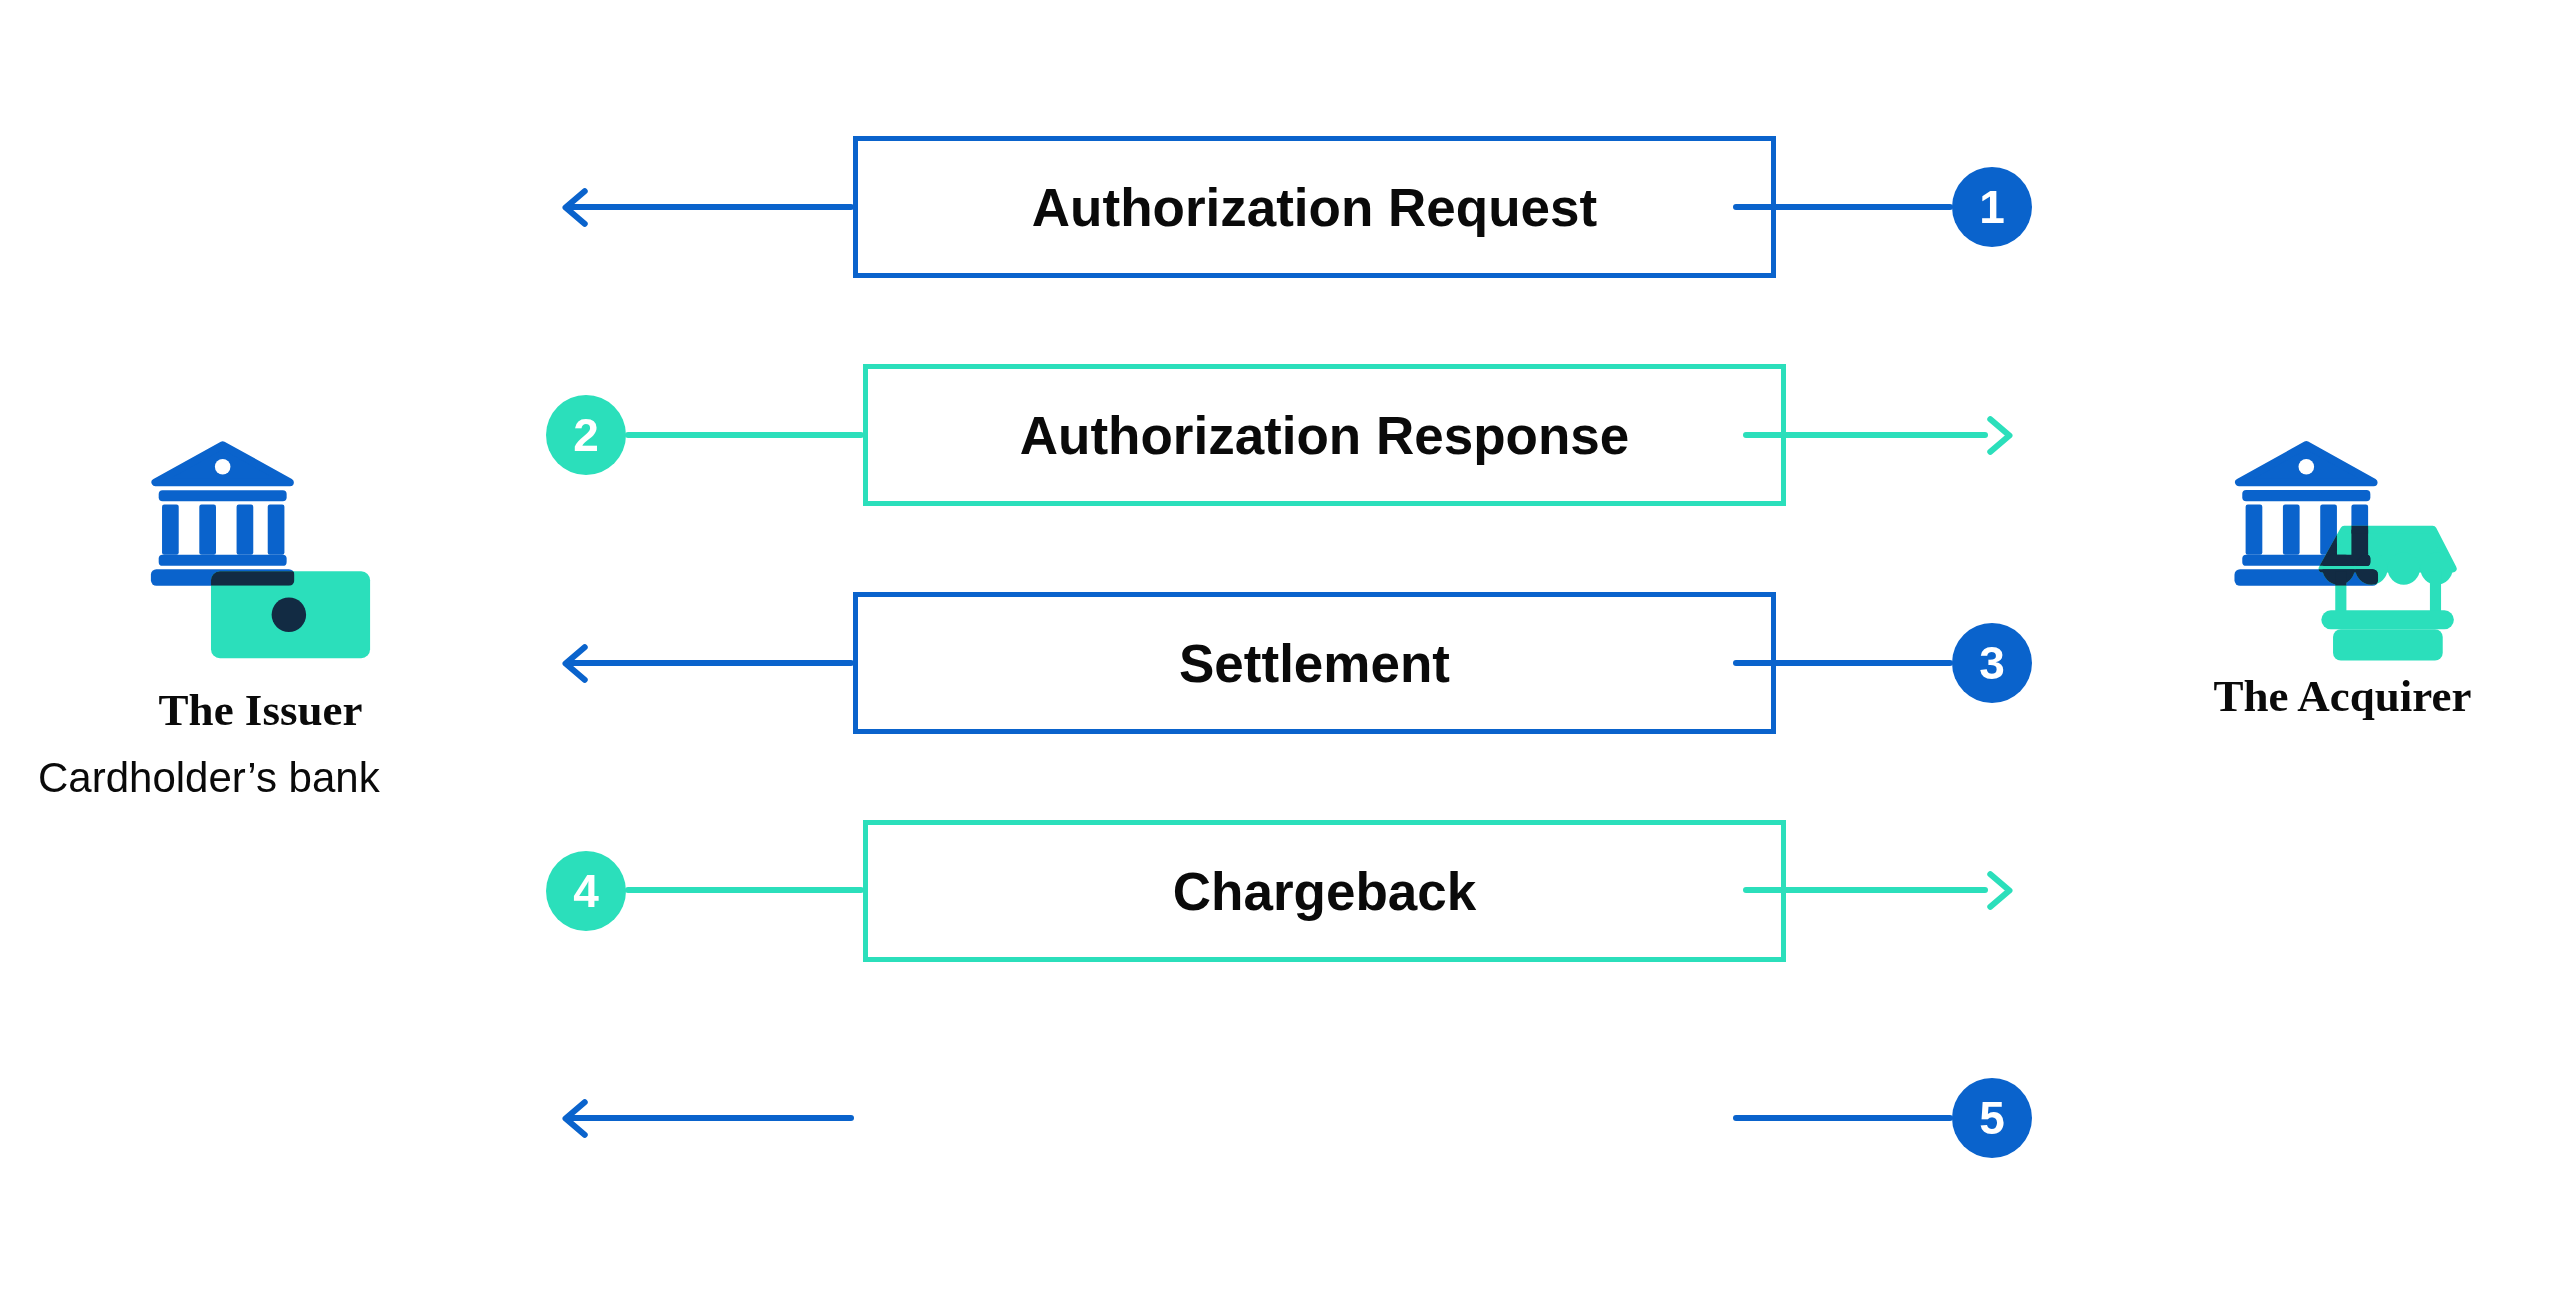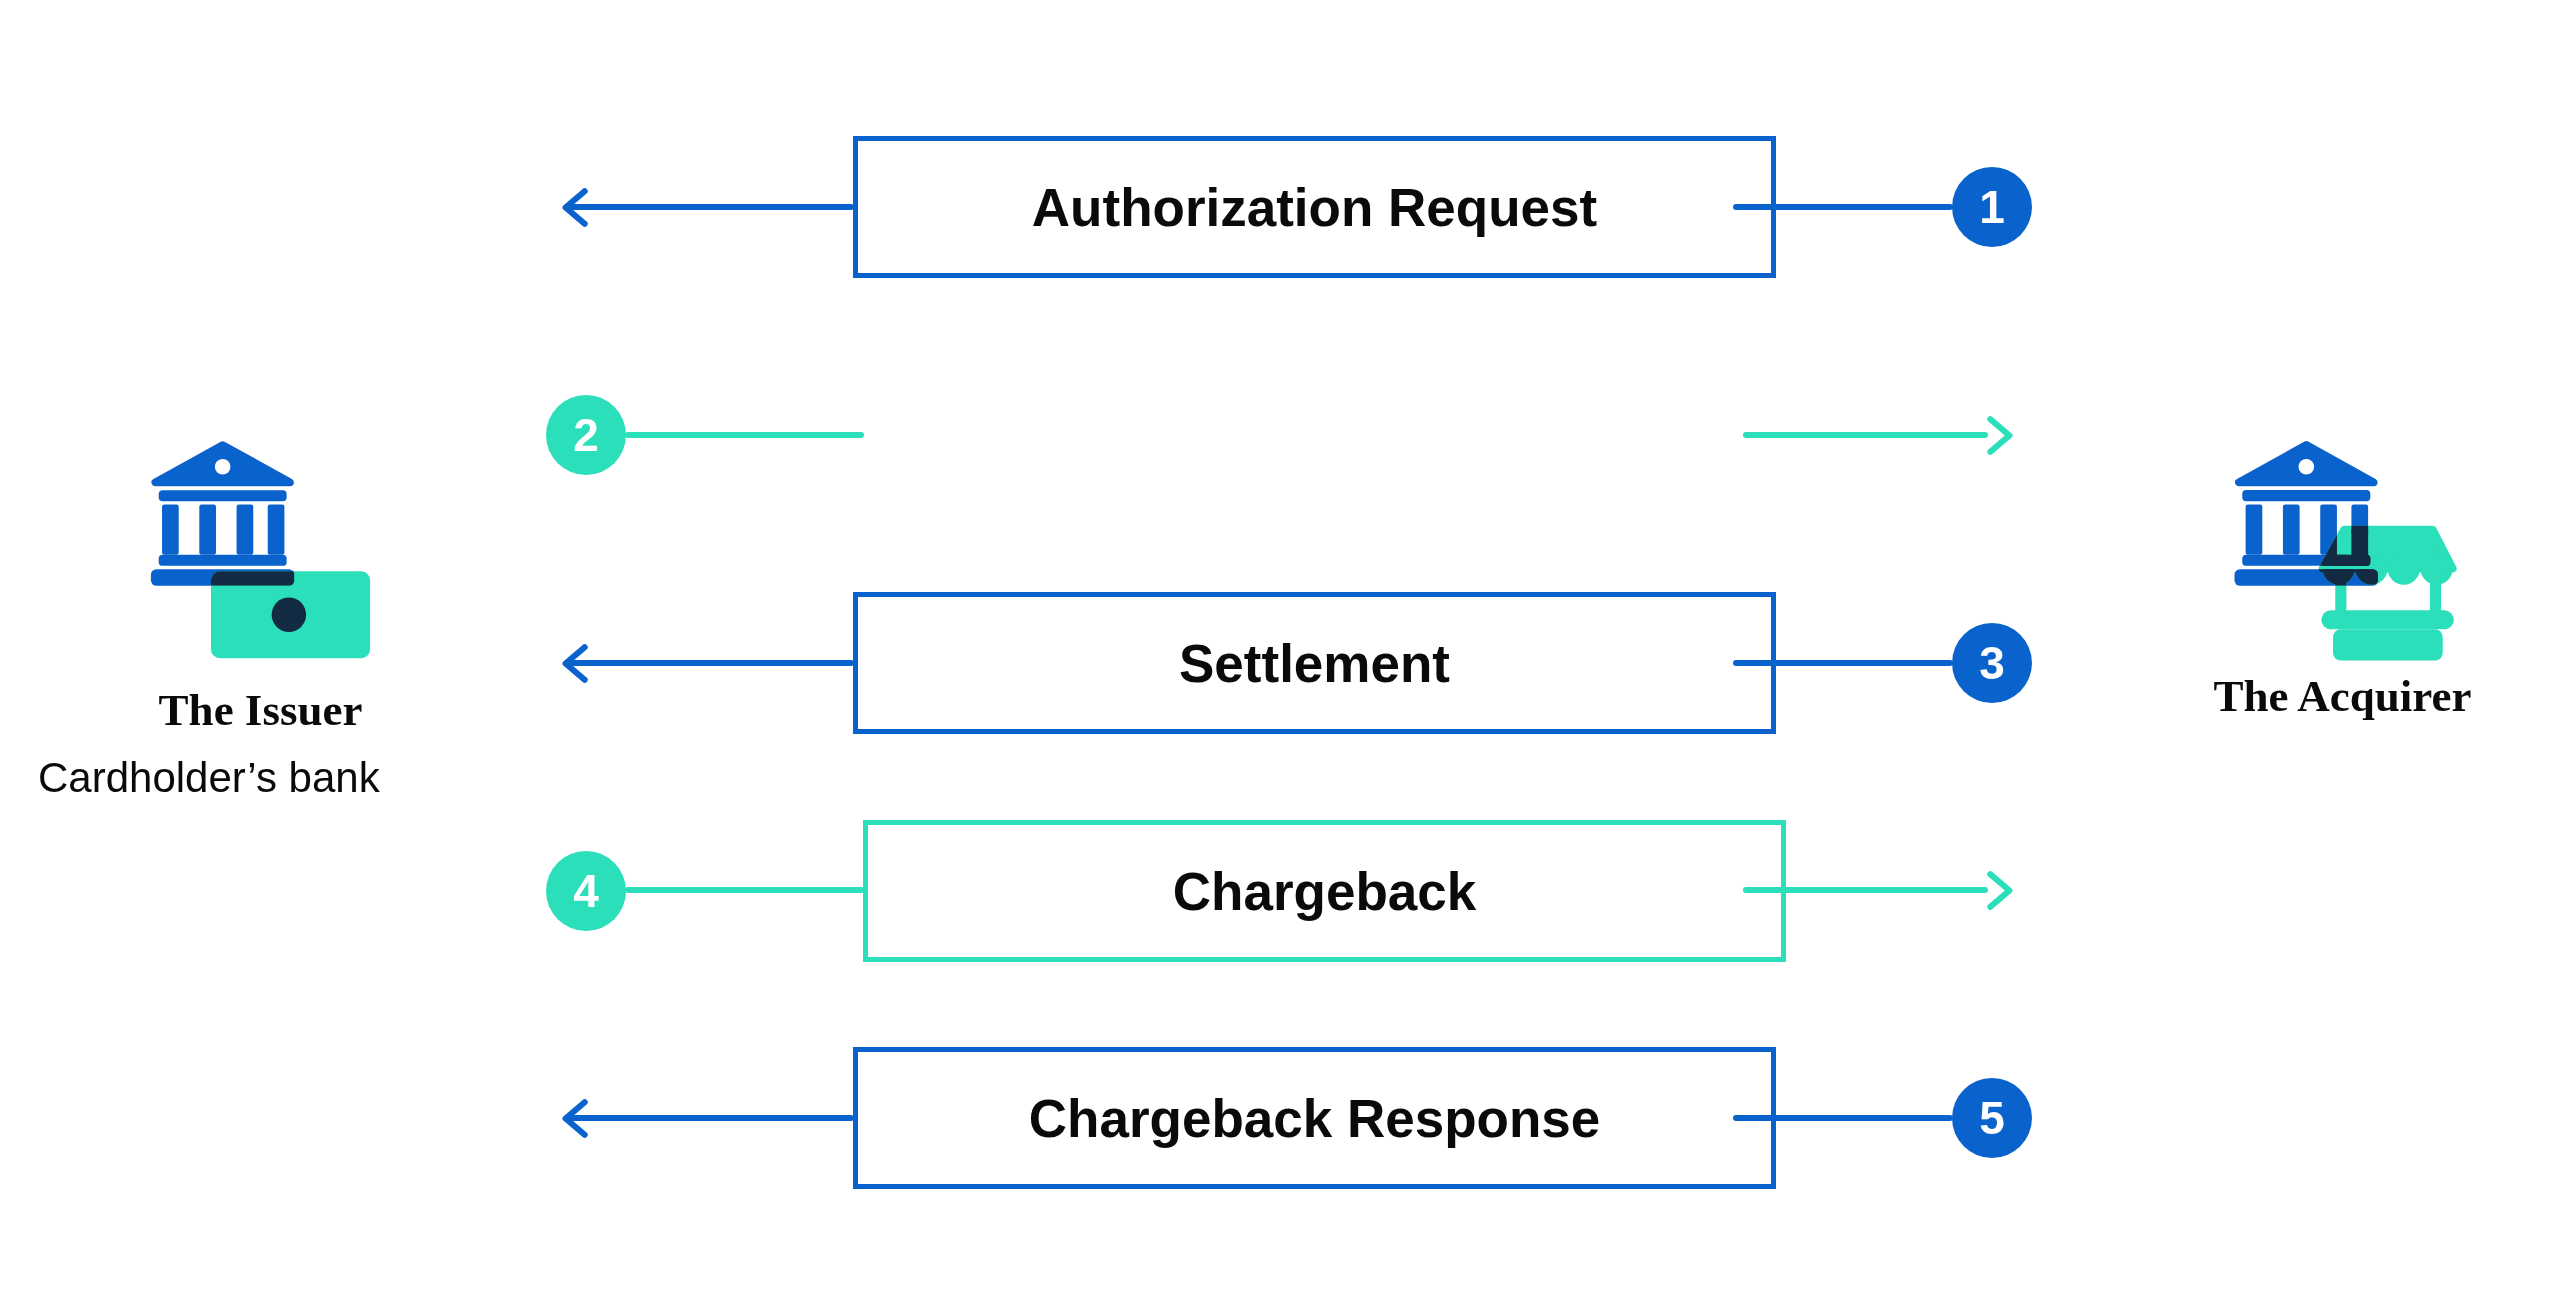--- a/index.html
+++ b/index.html
@@ -151,20 +151,23 @@
   </div>
   <div class="hline blue" style="left:1733px;top:204px;width:220px"></div>
   <div class="badge blue" style="left:1952px;top:167px">
     <span>1</span>
   </div>
 
   <div class="badge teal" style="left:546px;top:395px">
     <span>2</span>
   </div>
   <div class="hline teal" style="left:625px;top:432px;width:239px"></div>
+  <div class="flow-box teal" style="left:863px;top:364px">
+    <span class="flow-label">Authorization Response</span>
+  </div>
   <div class="hline teal" style="left:1743px;top:432px;width:245px"></div>
   <svg class="arrowhead teal" style="left:1987px;top:413px" viewBox="0 0 50 80">
       <path d="M6 11 L40 40 L6 69"></path>
     </svg>
 
   <svg class="arrowhead blue" style="left:560px;top:641px" viewBox="0 0 50 80">
       <path d="M44 11 L10 40 L44 69"></path>
     </svg>
   <div class="hline blue" style="left:569px;top:660px;width:285px"></div>
   <div class="flow-box blue" style="left:853px;top:592px">
@@ -184,22 +187,19 @@
   </div>
   <div class="hline teal" style="left:1743px;top:887px;width:245px"></div>
   <svg class="arrowhead teal" style="left:1987px;top:868px" viewBox="0 0 50 80">
       <path d="M6 11 L40 40 L6 69"></path>
     </svg>
 
   <svg class="arrowhead blue" style="left:560px;top:1096px" viewBox="0 0 50 80">
       <path d="M44 11 L10 40 L44 69"></path>
     </svg>
   <div class="hline blue" style="left:569px;top:1115px;width:285px"></div>
-  <div class="flow-box blue" style="left:853px;top:1047px">
-    <span class="flow-label">Chargeback Response</span>
-  </div>
   <div class="hline blue" style="left:1733px;top:1115px;width:220px"></div>
   <div class="badge blue" style="left:1952px;top:1078px">
     <span>5</span>
   </div>
 
 </div>
 
 
 </body></html>

